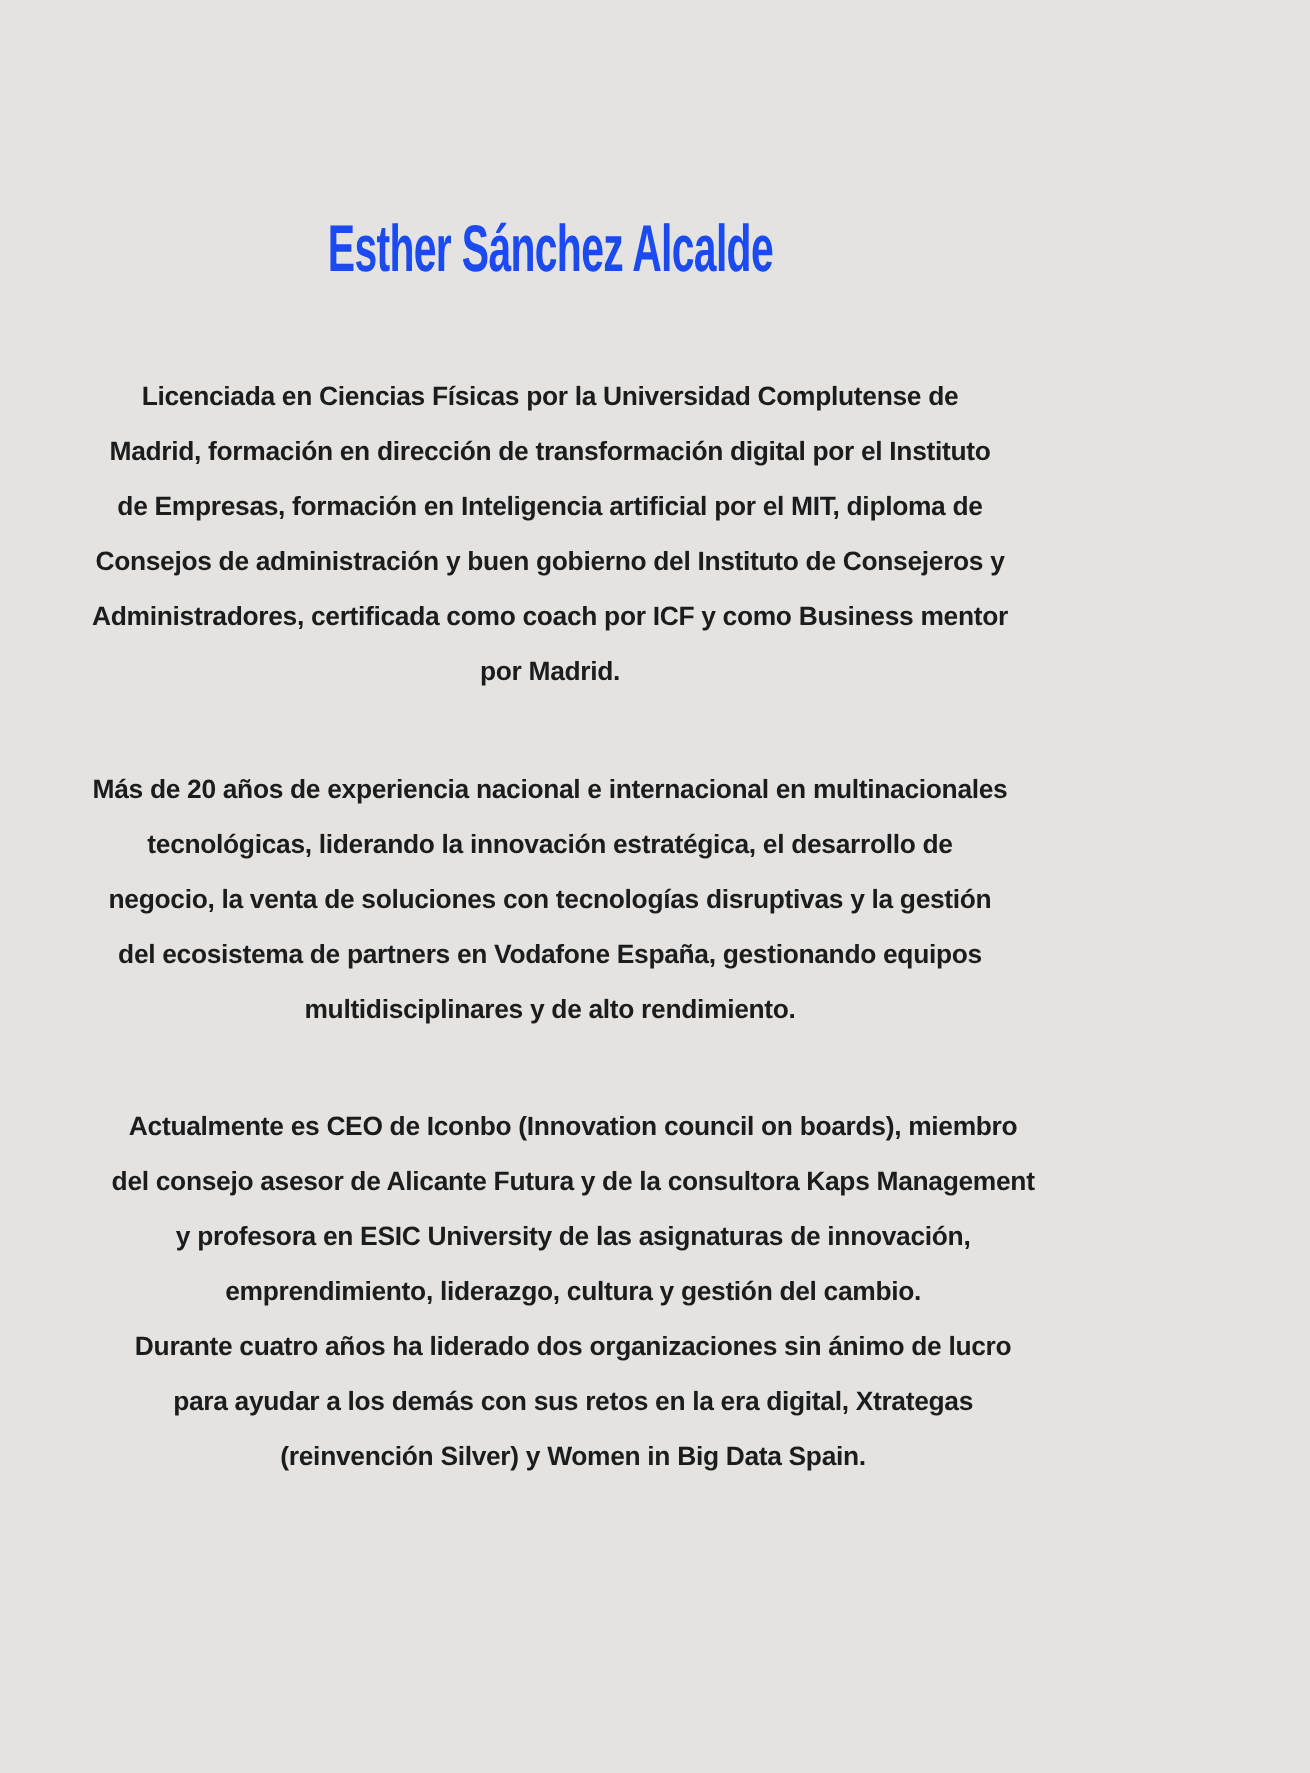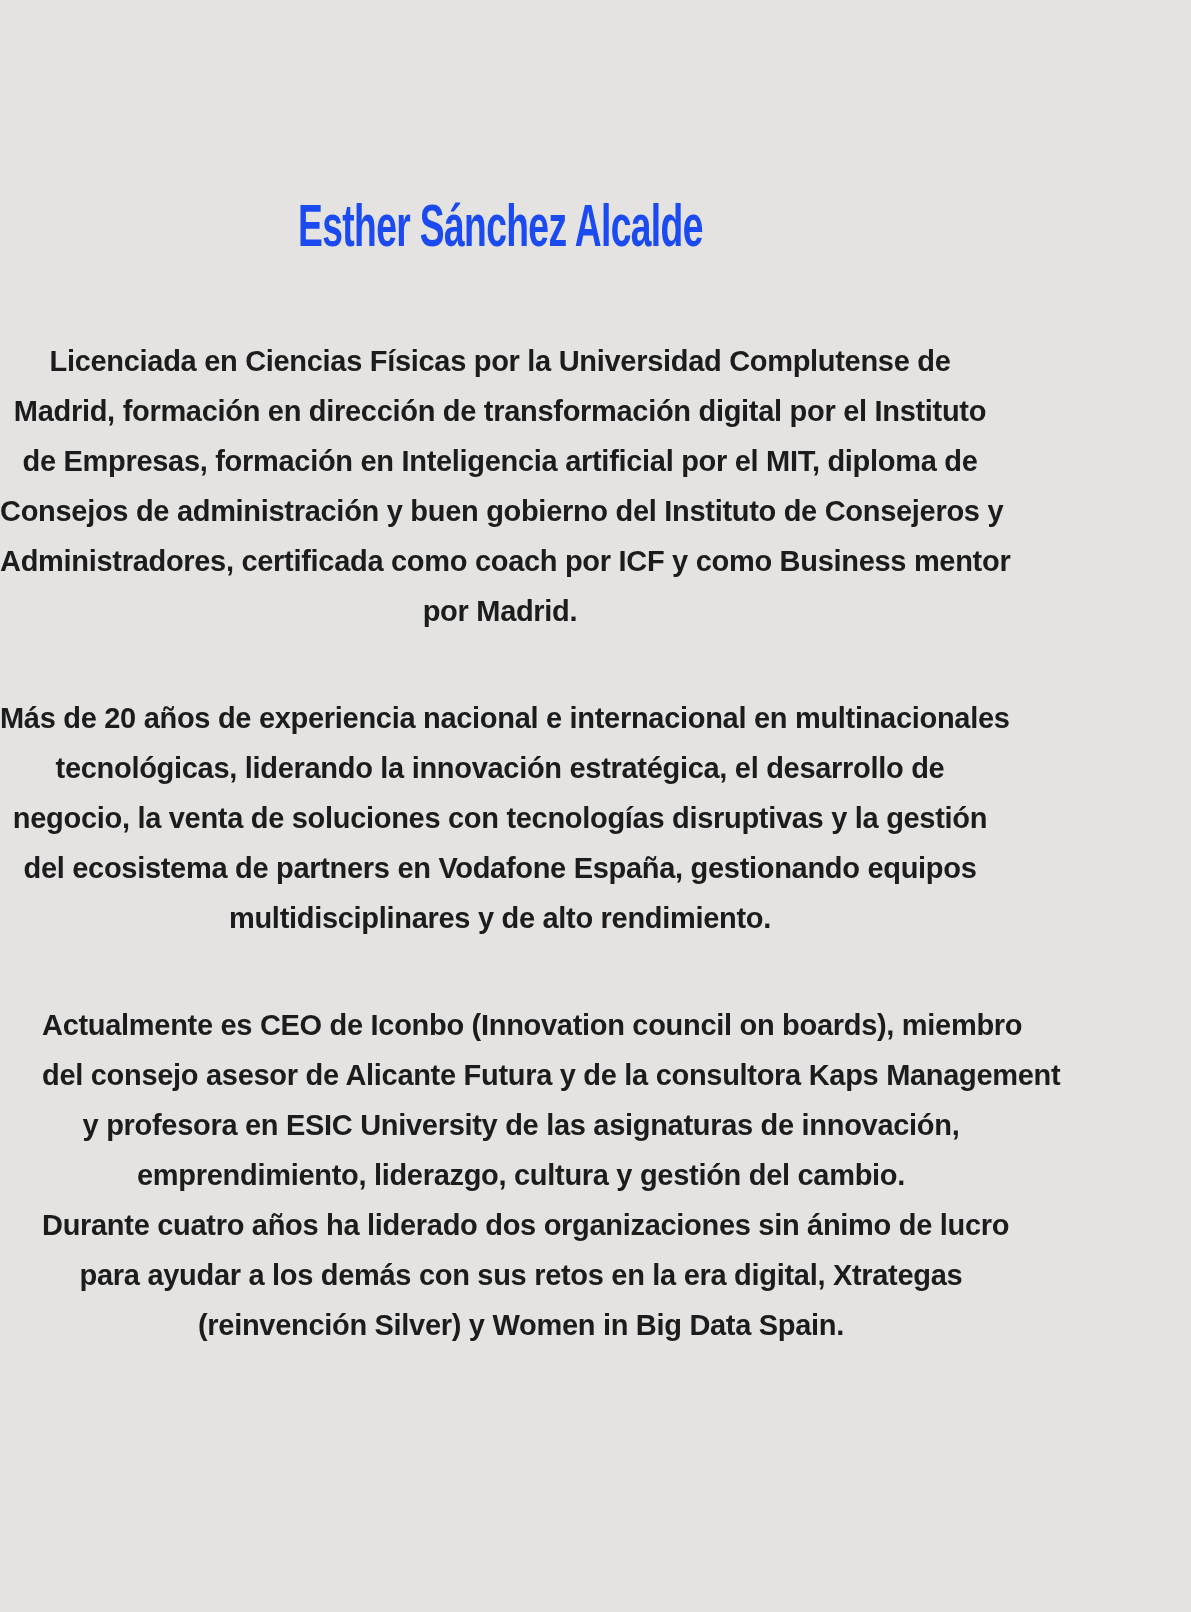--- a/index.html
+++ b/index.html
@@ -34,21 +34,21 @@
     transform: scaleX(0.62);
     transform-origin: 50% 50%;
   }
   .bio {
     margin-top: 80px;
     text-align: center;
     color: #1c1c1c;
   }
   .bio p {
     margin: 0 0 57px 0;
-    font-size: 29px;
+    font-size: 24px;
     line-height: 50px;
     font-weight: 700;
     letter-spacing: -0.3px;
     white-space: pre;
   }
   .bio p:last-child {
     margin-bottom: 0;
     padding-left: 42px;
   }
 </style>

